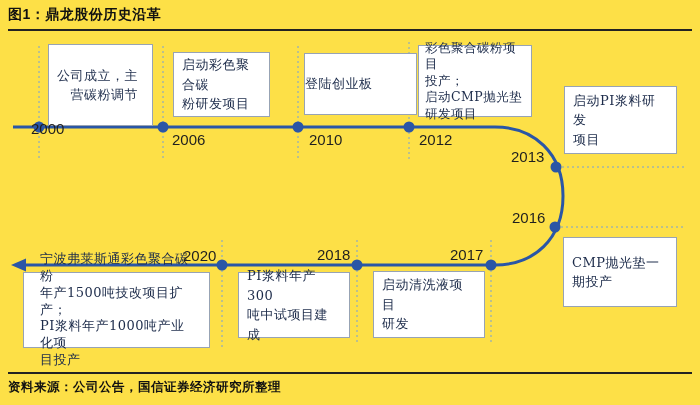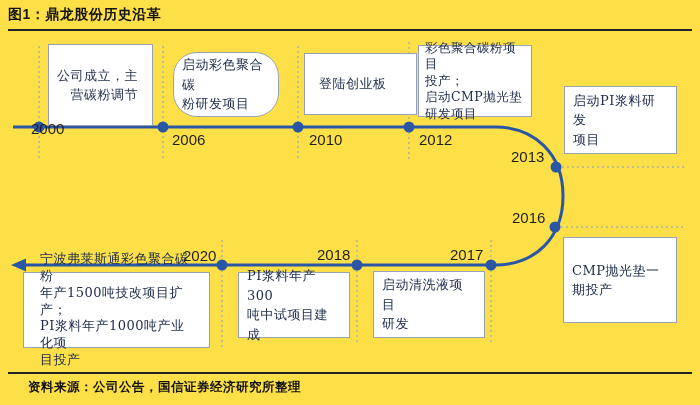--- a/index.html
+++ b/index.html
@@ -2,35 +2,35 @@
 <html><head>
 <meta charset="utf-8">
 <style>
   html,body{margin:0;padding:0;background:#ffffff;}
   body{width:700px;height:405px;font-family:"Liberation Sans",sans-serif;}
   .stage{position:relative;width:700px;height:405px;background:#fde047;overflow:hidden;}
 
   .fig-title{position:absolute;left:8px;top:6px;font-size:14px;font-weight:bold;color:#111;letter-spacing:.5px;}
   .title-rule{position:absolute;left:8px;width:684px;top:29px;height:2px;background:#222;}
   .source-rule{position:absolute;left:8px;width:684px;top:372px;height:1.5px;background:#222;}
-  .fig-source{position:absolute;left:8px;top:379px;font-size:12.5px;font-weight:bold;color:#111;letter-spacing:.5px;margin-left:20px;}
+  .fig-source{position:absolute;left:8px;top:379px;font-size:12.5px;font-weight:bold;color:#111;letter-spacing:.5px;}
 
   svg.tl{position:absolute;left:0;top:0;}
 
   .ebox{position:absolute;box-sizing:border-box;background:#fff;border:1px solid #97a3b4;
         display:flex;align-items:center;padding:4px 8px;
         font-family:"DejaVu Serif","Liberation Serif",serif;
         font-size:13px;line-height:1.5;color:#1c2b4a;letter-spacing:.5px;
         white-space:pre-line;}
   .b2000{left:48px;top:44px;width:105px;height:82px;text-align:right;}
-  .b2006{left:173px;top:52px;width:106px;height:65px;border-radius:24px;}
-  .b2010{left:304px;top:53px;width:113px;height:62px;padding-left:14px;}
+  .b2006{left:173px;top:52px;width:97px;height:65px;}
+  .b2010{left:304px;top:53px;width:113px;height:62px;padding-left:0;}
   .b2012{left:418px;top:45px;width:114px;height:72px;font-size:12.5px;line-height:1.32;padding:3px 6px;}
   .b2013{left:564px;top:86px;width:113px;height:68px;}
-  .b2016{left:563px;top:237px;width:114px;height:86px;}
+  .b2016{left:563px;top:237px;width:114px;height:70px;}
   .b2017{left:373px;top:271px;width:112px;height:67px;}
   .b2018{left:238px;top:272px;width:112px;height:66px;}
   .b2020{left:23px;top:272px;width:187px;height:76px;line-height:1.3;padding:3px 16px;}
 
   .year{position:absolute;font-size:15px;color:#1f1f1f;}
   .y2000{left:31px;top:120px;}  .y2006{left:172px;top:131px;}
   .y2010{left:309px;top:131px;} .y2012{left:419px;top:131px;}
   .y2013{left:511px;top:148px;} .y2016{left:512px;top:209px;}
   .y2017{left:450px;top:246px;} .y2018{left:317px;top:246px;}
   .y2020{left:183px;top:247px;}

